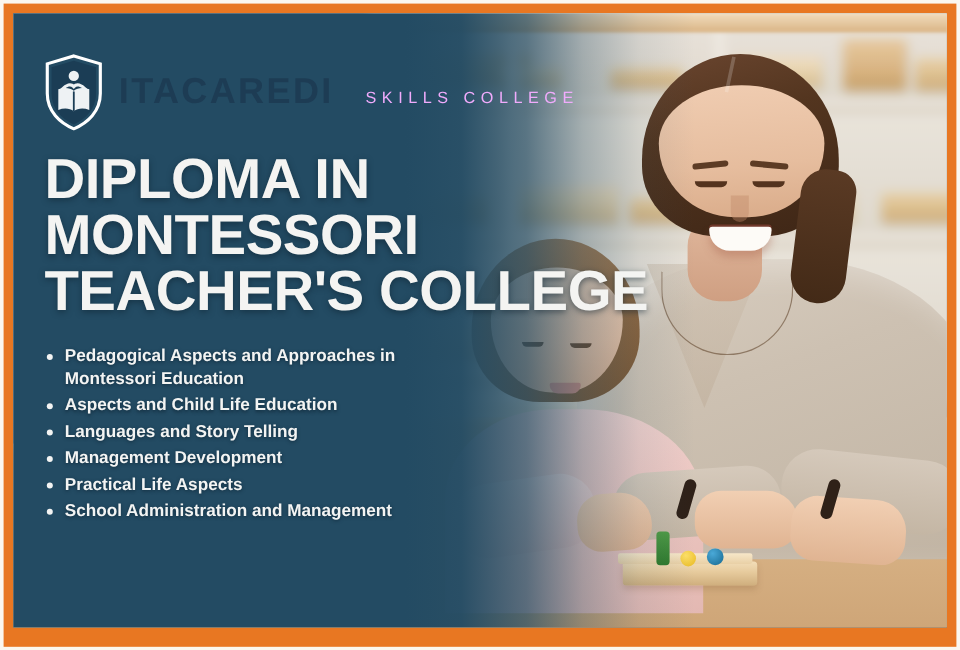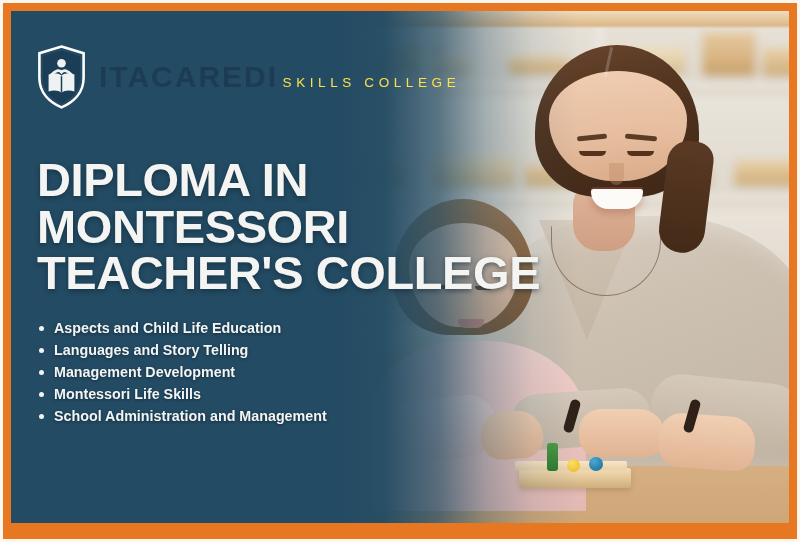--- a/index.html
+++ b/index.html
@@ -364,27 +364,28 @@
     font-weight: 700;
     letter-spacing: 2.0px;
     color: #1d3c54;
     font-family: "Liberation Sans", sans-serif;
   }
   .logo-sub {
     margin-top: 5px;
     font-size: 13.5px;
     font-weight: 400;
     letter-spacing: 4.6px;
-    color: #fde047;
+    color: #f0abfc;
     font-family: "Liberation Sans", sans-serif;
+    margin-left: 22px;
   }
 
   
   .headline {
-    margin-top: 48px;
+    margin-top: 17px;
     font-size: 47px;
     line-height: 0.99;
     font-weight: 700;
     color: #f4f4f2;
     letter-spacing: -0.4px;
     text-shadow: 0 2px 5px rgba(12,32,45,.55);
     font-family: "Liberation Sans", sans-serif;
     max-width: 540px;
   }
   .headline .ln { display: block; white-space: nowrap; }
@@ -519,22 +520,23 @@
         </span>
       </div>
 
       <h1 class="headline">
         <span class="ln">DIPLOMA IN</span>
         <span class="ln">MONTESSORI</span>
         <span class="ln">TEACHER'S COLLEGE</span>
       </h1>
 
       <ul class="bullets">
+        <li>Pedagogical Aspects and Approaches in Montessori Education</li>
         <li>Aspects and Child Life Education</li>
         <li>Languages and Story Telling</li>
         <li>Management Development</li>
-        <li>Montessori Life Skills</li>
+        <li>Practical Life Aspects</li>
         <li>School Administration and Management</li>
       </ul>
 
     </div>
   </div>
 </div>
 
 </body></html>

